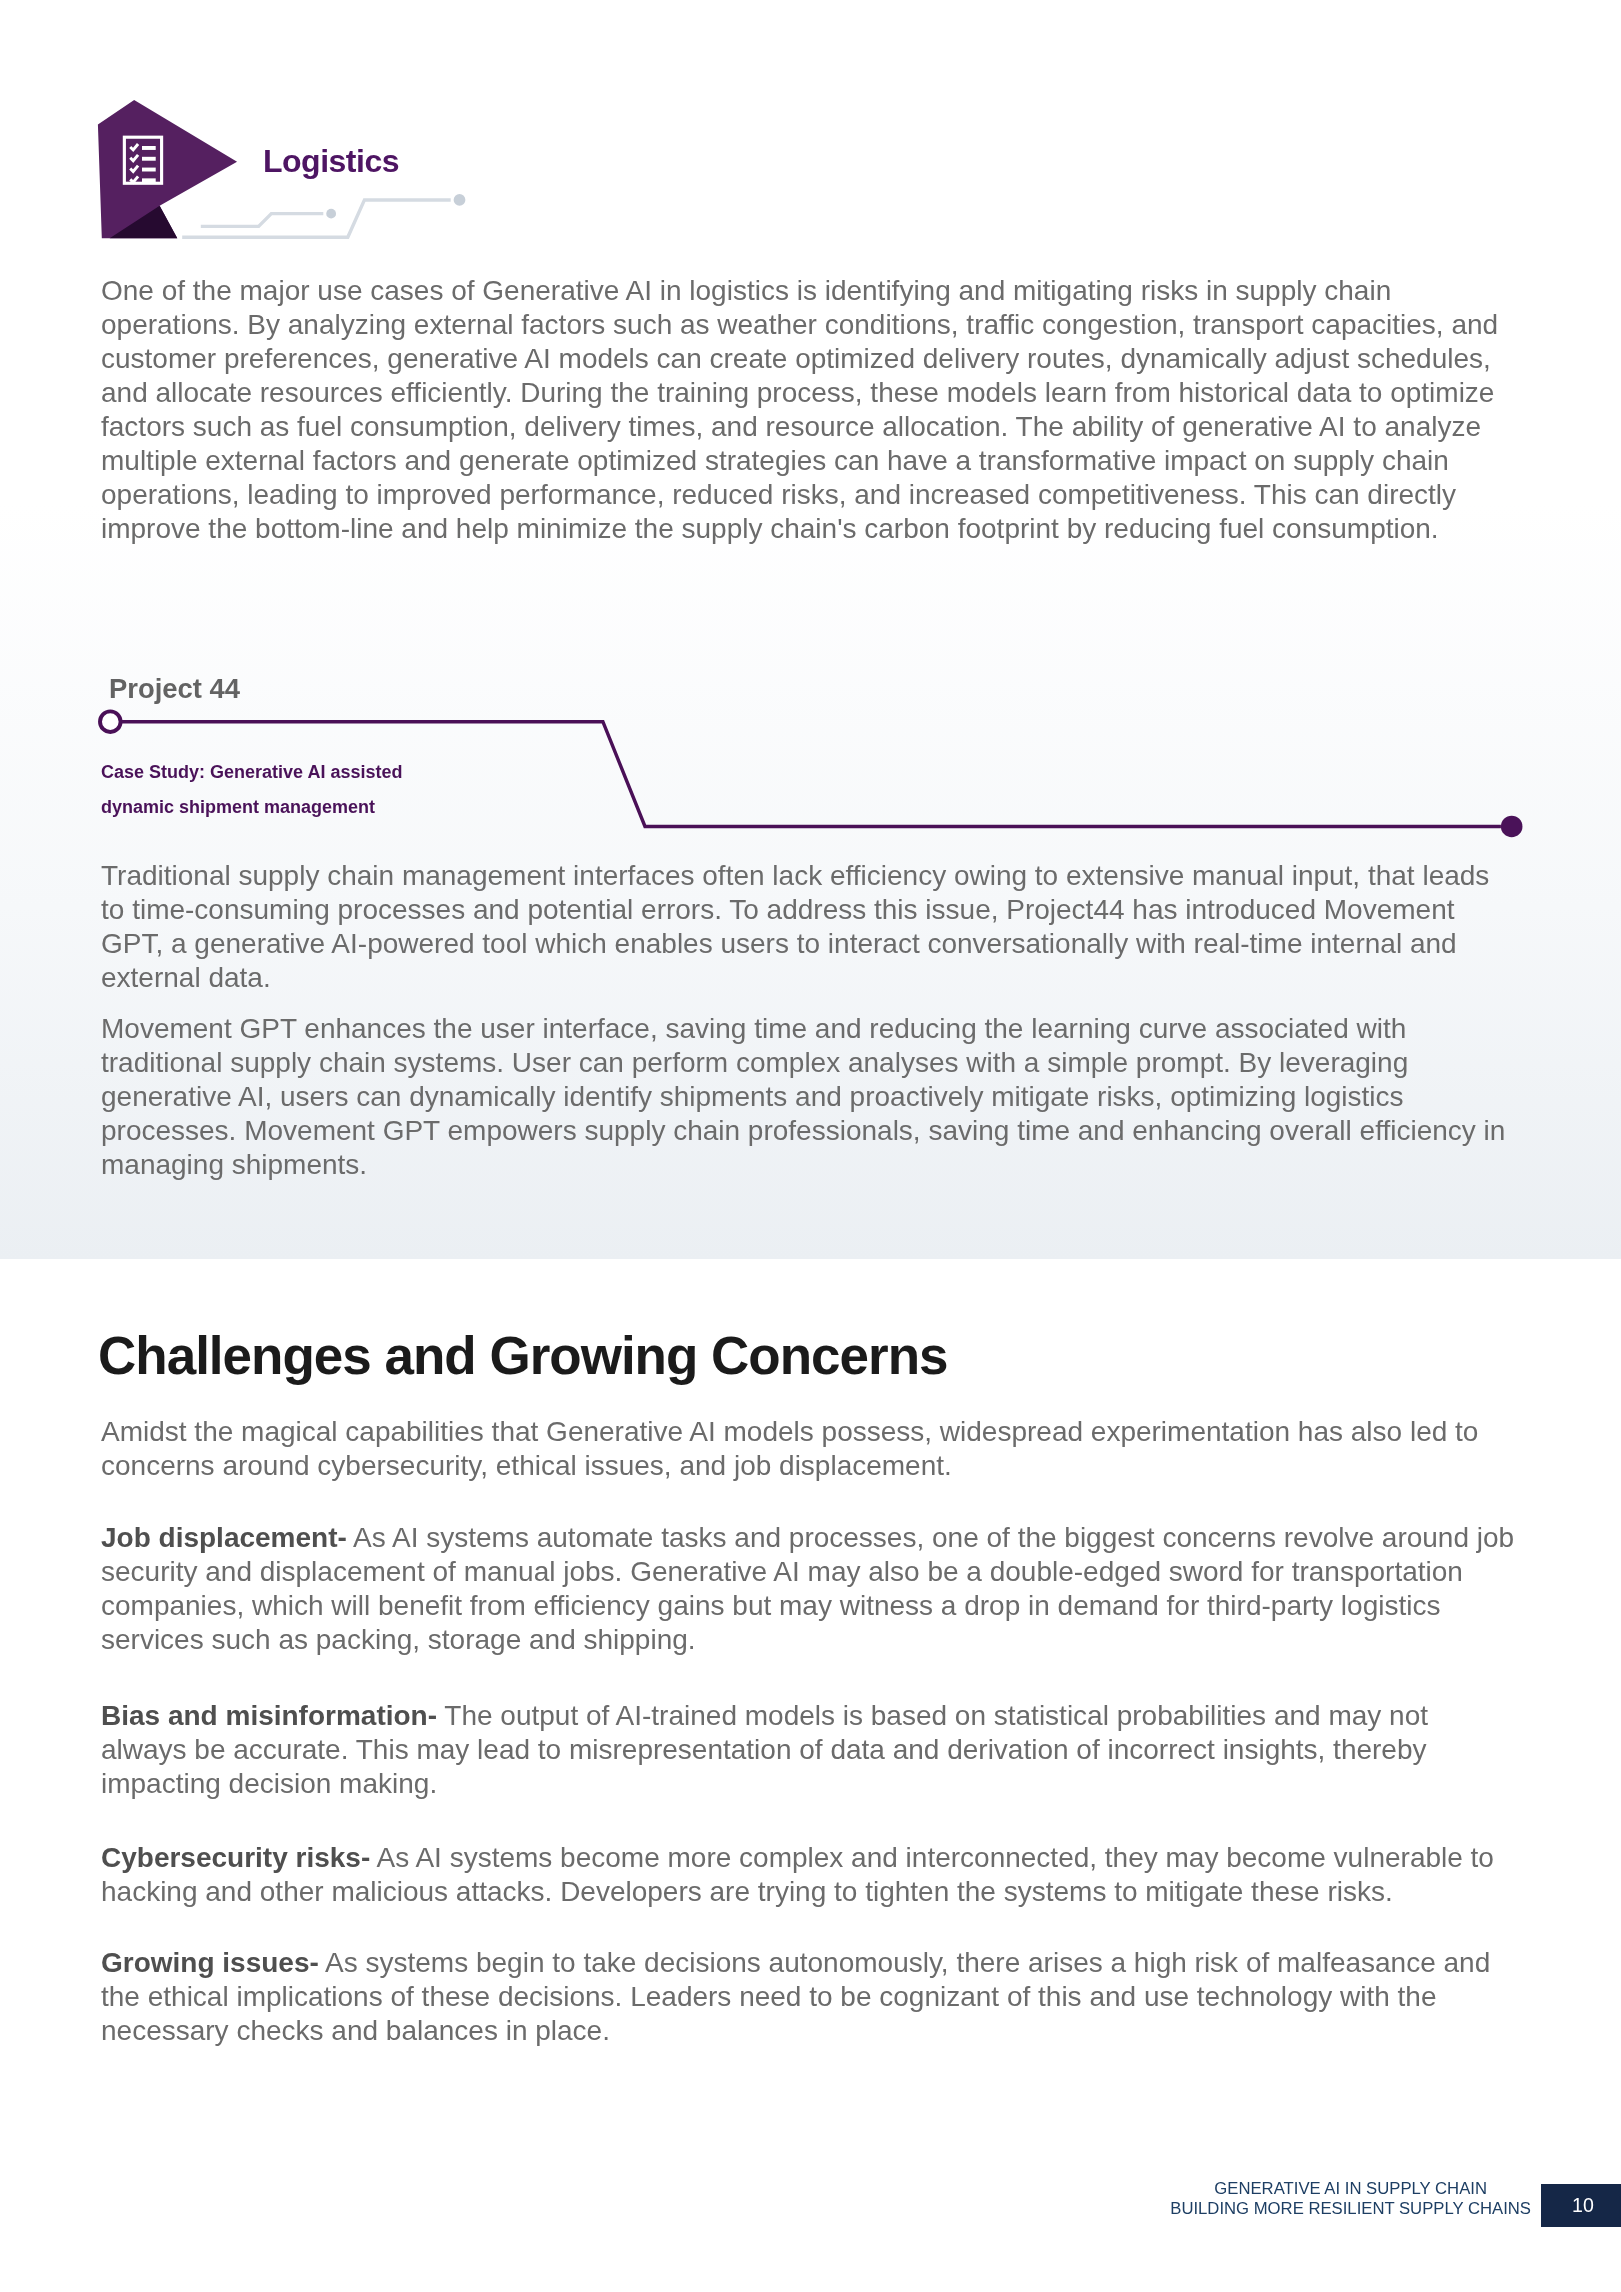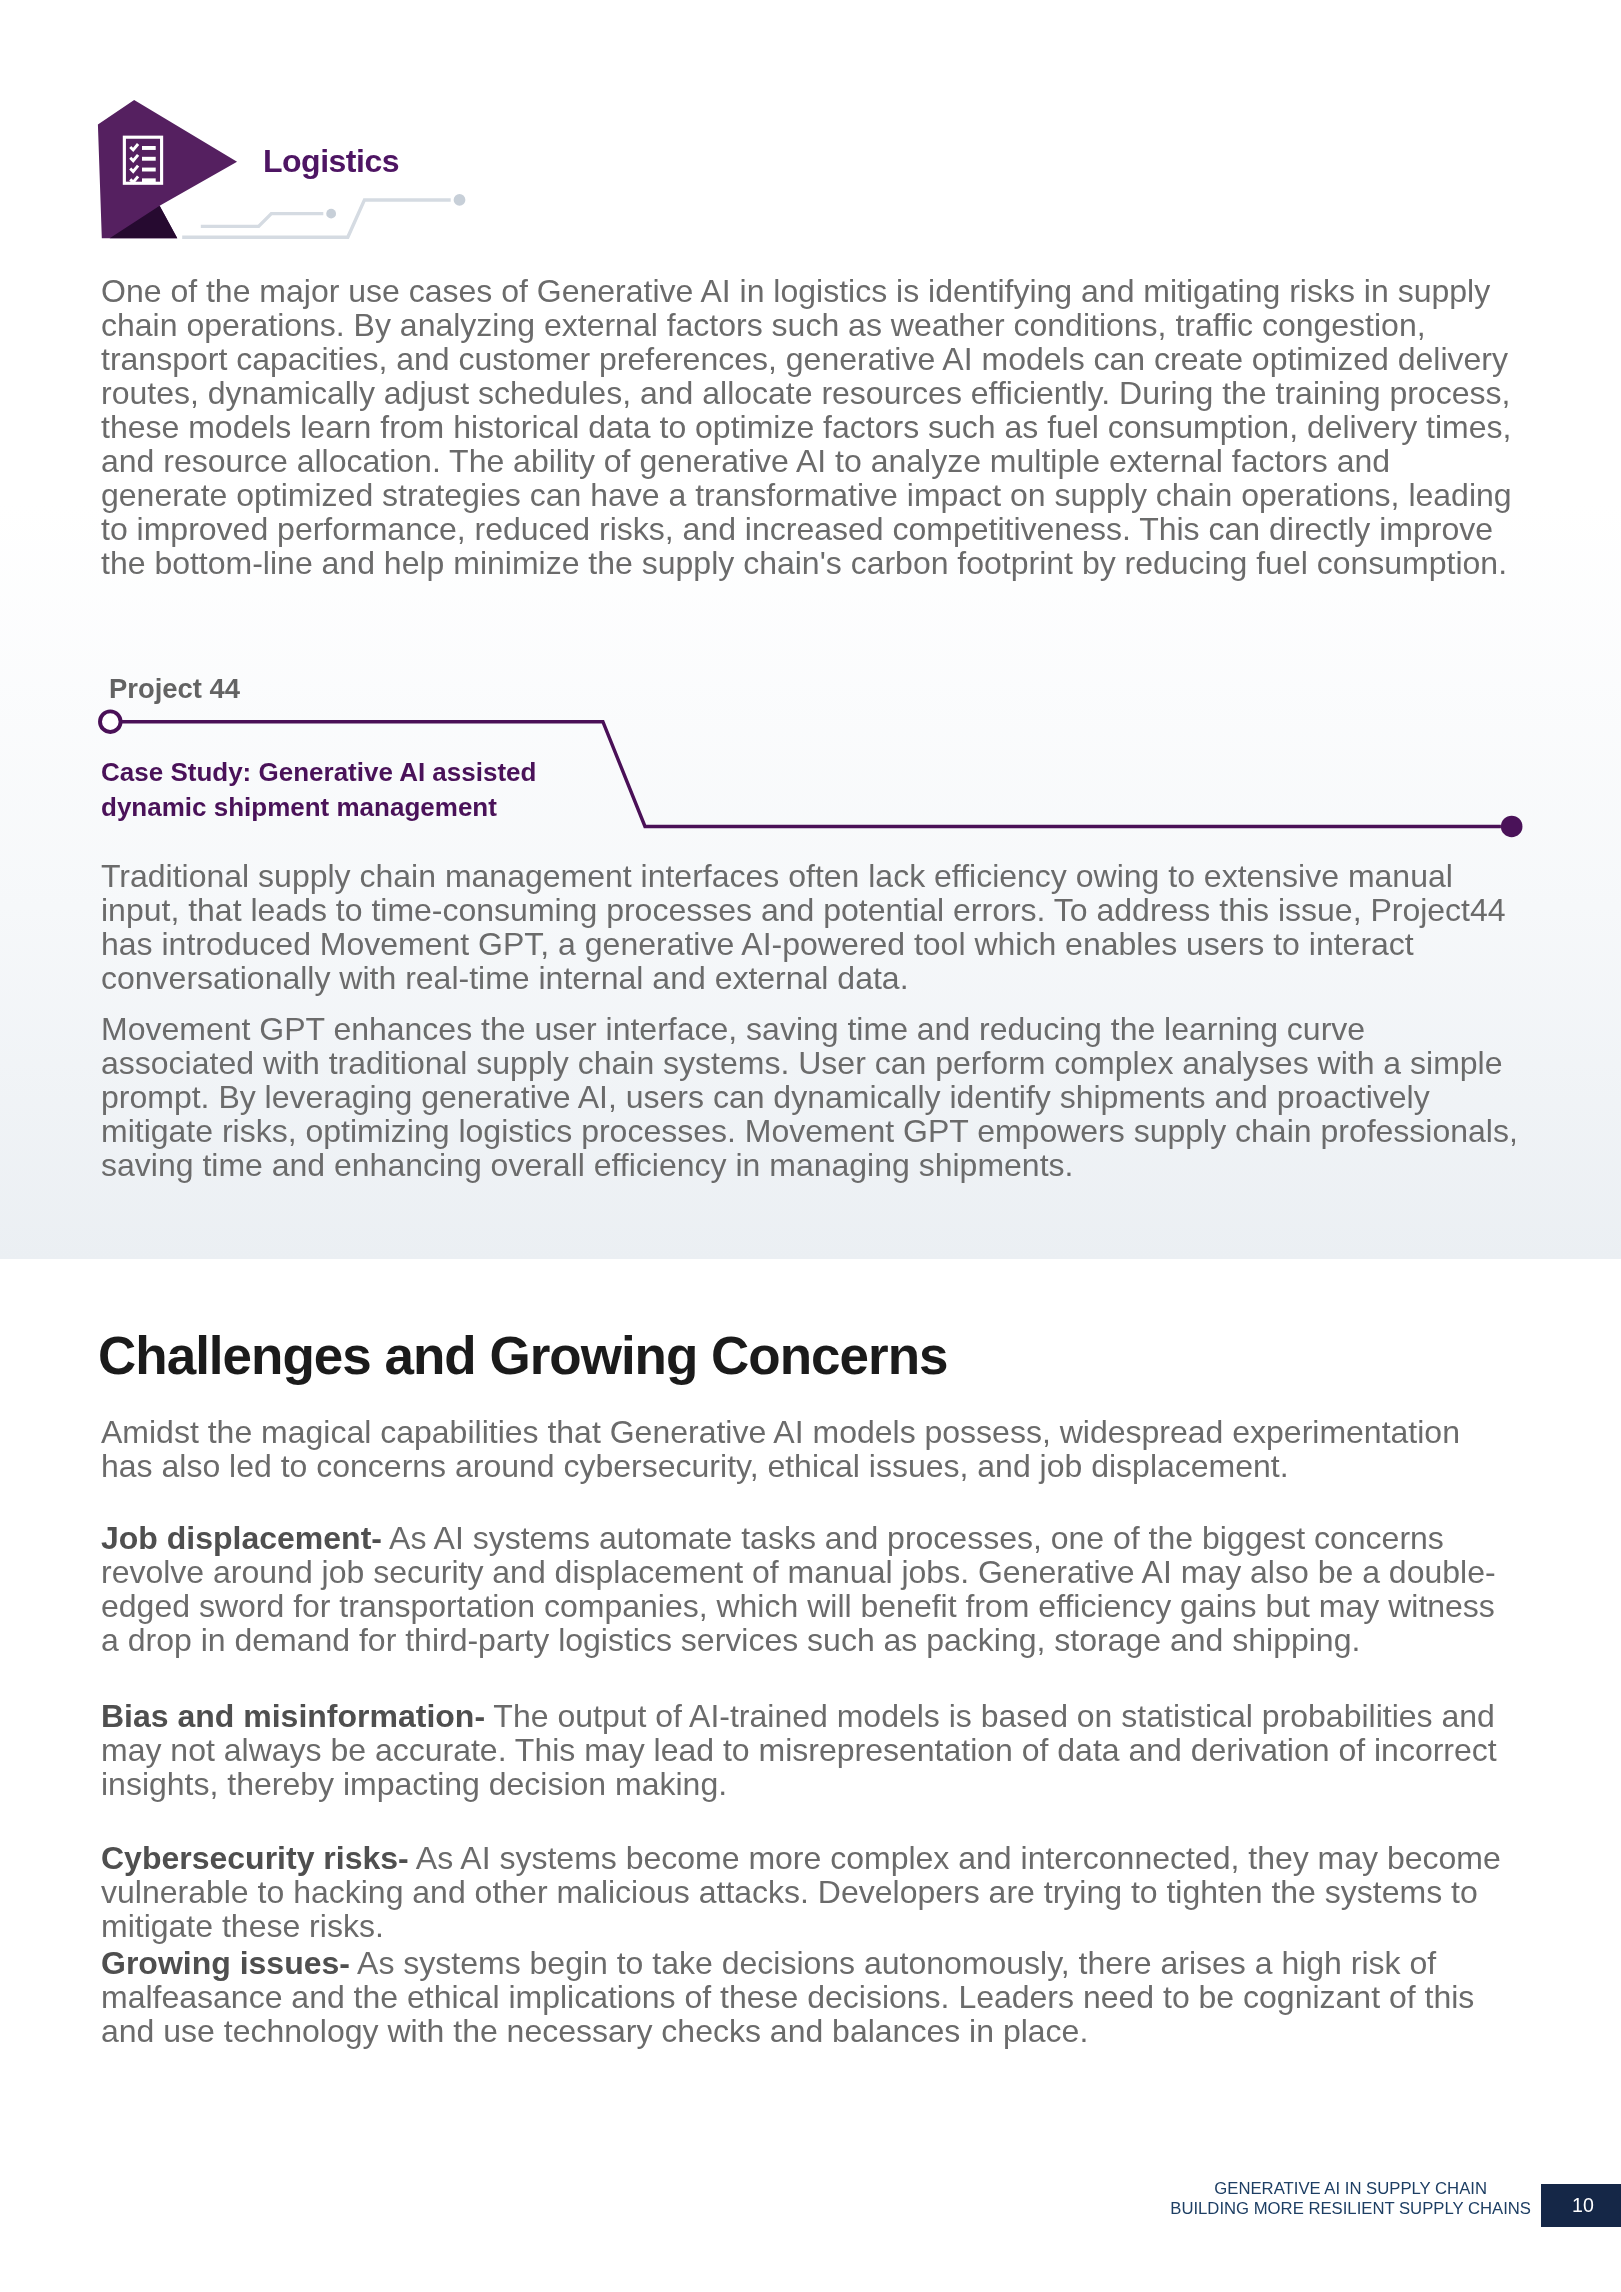--- a/index.html
+++ b/index.html
@@ -13,31 +13,31 @@
     position:absolute; left:0; top:0; width:1621px; height:1259px;
     background:linear-gradient(180deg,#ffffff 0%,#ffffff 40%,#f6f8fa 72%,#ebeff3 100%);
   }
   .logo-svg { position:absolute; left:93px; top:93px; }
   .logistics-title {
     position:absolute; left:263px; top:143px;
     font-size:32px; font-weight:bold; letter-spacing:-0.5px; color:#4e1563;
   }
   .body-text {
     position:absolute; left:101px; width:1419px; margin:0;
-    font-size:32px; line-height:34px; color:#6b6b6b;
+    font-size:28px; line-height:34px; color:#6b6b6b;
   }
   .lead { font-weight:bold; color:#4f4f4f; }
   .project-heading {
     position:absolute; left:101px; top:665px; margin:8px;
     font-size:27.4px; font-weight:bold; color:#636363;
   }
   .callout-svg { position:absolute; left:0; top:706px; }
   .case-study {
     position:absolute; left:101px; top:755px; margin:0;
-    font-size:26px; font-weight:bold; line-height:35px; color:#4a1259;
+    font-size:18px; font-weight:bold; line-height:35px; color:#4a1259;
   }
   .challenges-heading {
     position:absolute; left:98px; top:1325px; margin:0;
     font-size:53px; font-weight:bold; letter-spacing:-1px; color:#1b1b1b;
   }
   .footer-text {
     position:absolute; right:90px; top:2179px; margin:0;
     text-align:center; font-size:16.7px; line-height:19.6px; color:#1d3e63;
   }
   .page-box {

